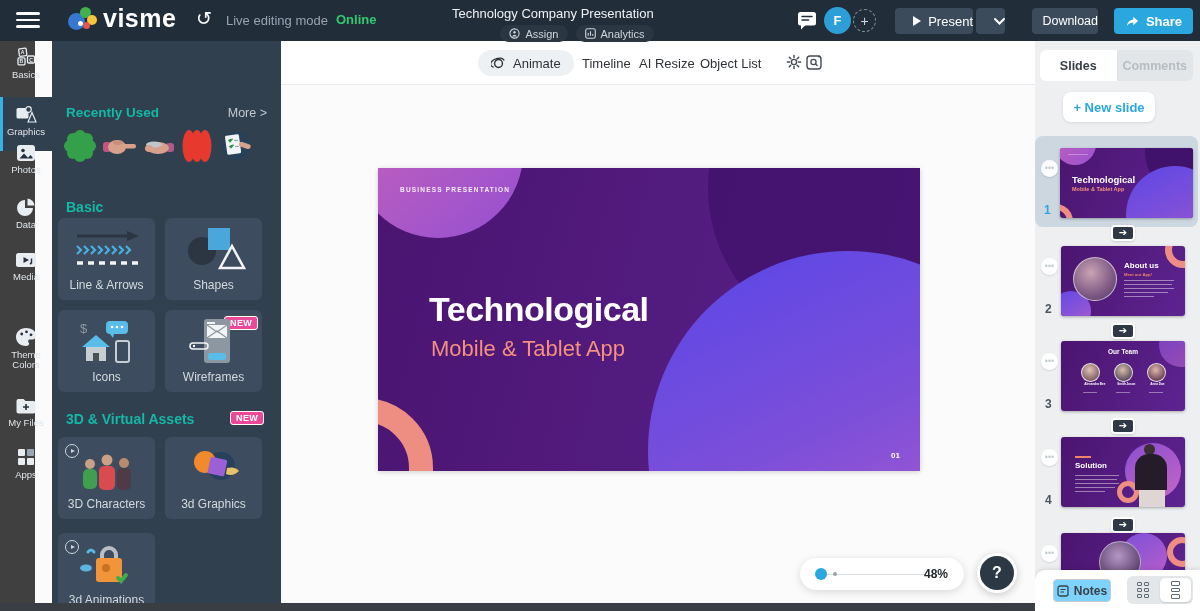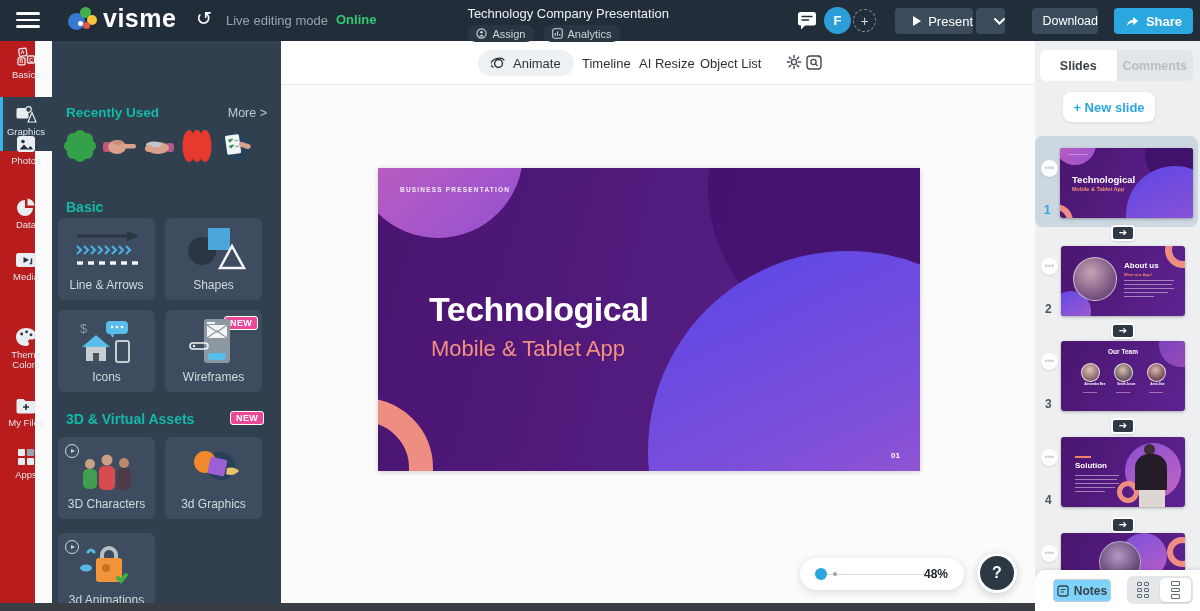--- a/index.html
+++ b/index.html
@@ -15,37 +15,37 @@
   .logo-mark span { position:absolute; border-radius:50%; }
   .lm-blue { width:17px; height:17px; background:#3779d0; left:0; top:6px; }
   .lm-green { width:11px; height:11px; background:#41b14e; left:12px; top:0; }
   .lm-yellow { width:10px; height:10px; background:#f6c53d; left:19px; top:8px; }
   .lm-red { width:7px; height:7px; background:#e2574c; left:15px; top:15px; }
   .lm-white { width:5px; height:5px; background:#fff; left:10px; top:14px; }
   .wordmark { position:absolute; left:103px; top:4px; font-size:25px; font-weight:700; color:#fff; letter-spacing:.5px; }
   .undo-btn { position:absolute; left:196px; top:7px; color:#fff; font-size:19px; font-family:"DejaVu Sans",sans-serif; cursor:pointer; }
   .live-mode { position:absolute; left:226px; top:13px; font-size:13px; color:#97a4b0; }
   .online { position:absolute; left:336px; top:12px; font-size:13px; font-weight:700; }
-  .tb-center { position:absolute; left:419px; top:0; width:250px; text-align:right; }
+  .tb-center { position:absolute; left:452px; top:0; width:250px; text-align:left; }
   .doc-title { margin-top:6px; font-size:13px; color:#eef1f4; cursor:text; }
   .tb-pills { display:flex; justify-content:center; gap:8px; margin-top:4px; }
   .tb-pill { display:flex; align-items:center; gap:5px; height:17px; padding:0 9px; background:#2b3643; border-radius:9px; font-size:11px; color:#ccd4da; cursor:pointer; }
   .comment-top { position:absolute; left:797px; top:11px; width:20px; height:19px; cursor:pointer; }
   .avatar { position:absolute; left:824px; top:7px; width:27px; height:27px; border-radius:50%; background:#2d9fd8; color:#fff; font-size:13px; font-weight:700; display:flex; align-items:center; justify-content:center; z-index:2; }
   .add-collab { position:absolute; left:853px; top:9px; width:23px; height:23px; border:1px dashed #7f8d99; border-radius:50%; color:#cfd6dc; font-size:14px; display:flex; align-items:center; justify-content:center; cursor:pointer; }
   .btn { position:absolute; top:8px; height:26px; border-radius:4px; display:flex; align-items:center; justify-content:center; gap:7px; color:#fff; font-size:13px; cursor:pointer; }
   .btn-dark { background:#3c4b5c;justify-content:flex-end; }
   .btn-present { left:895px; width:78px; }
   .btn-caret { left:976px; width:29px; }
   .btn-download { left:1032px; width:66px; font-size:12.5px; }
   .btn-share { left:1114px; width:79px; background:#2ba7e0; font-weight:600; }
   .play-tri { width:0; height:0; border-left:8px solid #fff; border-top:5px solid transparent; border-bottom:5px solid transparent; }
 
   
-  .rail { position:absolute; left:0; top:41px; width:28px; height:570px; background:#b91c1c; z-index:30;padding-left:35px; }
+  .rail { position:absolute; left:0; top:41px; width:28px; height:570px; background:#404040; z-index:30;padding-left:35px; }
   .rail-item { position:absolute; left:0; width:52px; text-align:center; cursor:pointer; color:#e8edf1; }
   .rail-item svg { display:block; margin:0 auto 3px; }
   .rail-label { font-size:9.5px; color:#dfe5ea; line-height:10px; display:block; }
   .rail-active { background:#31404f; }
   .rail-active::before { content:""; position:absolute; left:0; top:0; bottom:0; width:3px; background:#36b3e2; }
 
   
   .panel { position:absolute; left:52px; top:41px; width:229px; height:562px; background:#31404f; overflow:hidden; z-index:20; }
   .search-box { position:absolute; left:10px; top:15px; width:209px; height:33px; background:#3f4f61; border-radius:6px; display:flex; align-items:center; padding:0 10px; gap:8px; }
   .search-box input { flex:1; background:transparent; border:none; outline:none; color:#cfd6dc; font-size:13px; font-family:inherit; }
@@ -212,21 +212,21 @@
       <span class="rail-label">Basics</span>
     </div>
     <div class="rail-item rail-active" style="top:56px;height:54px;padding-top:8px;">
       <svg width="22" height="19" viewBox="0 0 22 19">
           <rect x="1.5" y="3" width="12" height="10.5" rx="1.5" fill="#e8edf1"></rect>
           <circle cx="13.5" cy="4.5" r="2.8" fill="#31404f" stroke="#e8edf1" stroke-width="1.2"></circle>
           <path d="M13 17 L17 7.5 L21 17 Z" fill="#31404f" stroke="#e8edf1" stroke-width="1.2"></path>
         </svg>
       <span class="rail-label">Graphics</span>
     </div>
-    <div class="rail-item" style="top:94px;height:44px;text-align:center;">
+    <div class="rail-item" style="top:103px;height:44px;text-align:center;">
       <svg width="20" height="18" viewBox="0 0 20 18">
           <rect x="1" y="1" width="18" height="16" rx="3" fill="#e8edf1"></rect>
           <circle cx="7" cy="6.5" r="1.8" fill="#26313e"></circle>
           <path d="M3.5 14.5 l4.5-5 4 4.2 2.5-2.7 2 2.2 v1.3z" fill="#26313e"></path>
         </svg>
       <span class="rail-label">Photos</span>
     </div>
     <div class="rail-item" style="top:156px;height:44px;">
       <svg width="20" height="20" viewBox="0 0 20 20">
           <path d="M9 3 A8 8 0 1 0 17 11 L9 11 Z" fill="#e8edf1"></path>

